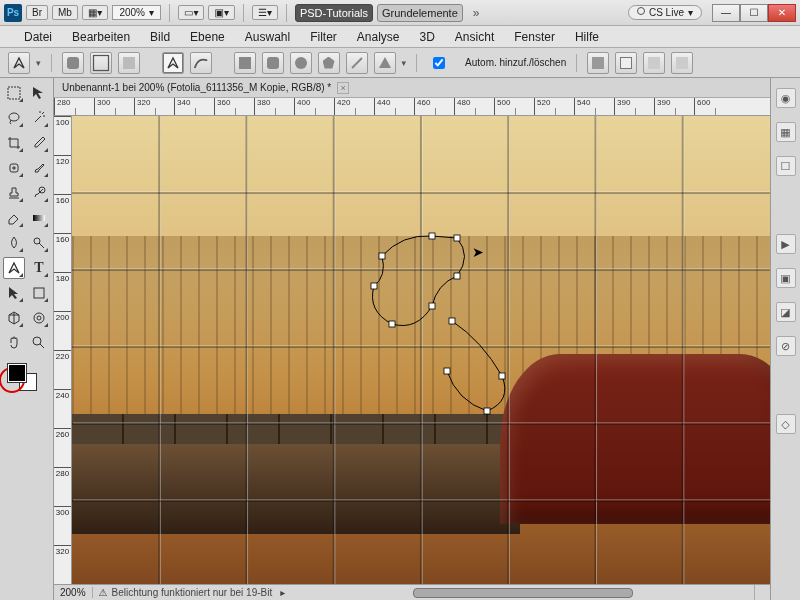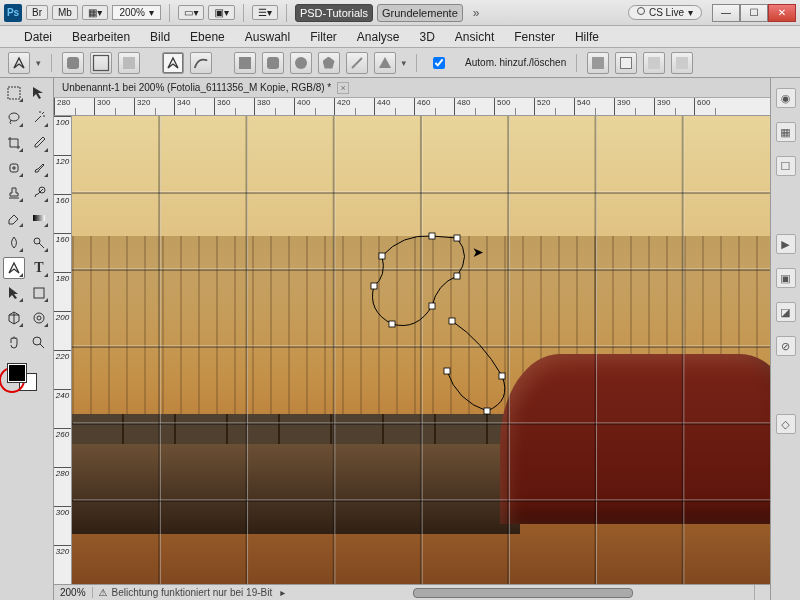--- a/index.html
+++ b/index.html
@@ -38,21 +38,21 @@
   .swatch-box{ grid-column:1/3; height:32px; position:relative; margin-top:4px;}
   .sw-fg{width:18px;height:18px;background:#000;border:1px solid #fff;outline:1px solid #333;position:absolute;left:5px;top:3px;z-index:2;}
   .sw-bg{width:18px;height:18px;background:#fff;border:1px solid #333;position:absolute;left:16px;top:12px;}
   .main { flex:1; display:flex; flex-direction:column; position:relative; background:#cfcfcf;}
   .doctab { height:20px; background:#d4d4d4; display:flex; align-items:center; padding:0 8px; font-size:10px; border-bottom:1px solid #aaa;}
   .doctab .x{margin-left:6px; color:#777; border:1px solid #aaa; width:12px;height:12px; display:flex;align-items:center;justify-content:center; font-size:9px;}
   .ruler-h{ height:18px; background:#eee; border-bottom:1px solid #999; display:flex; font-size:8px; color:#333; overflow:hidden;}
   .ruler-h .tick{ width:40px; border-left:1px solid #555; padding-left:2px; position:relative; flex-shrink:0;}
   .ruler-h .tick::after{content:"";position:absolute;left:20px;top:10px;width:1px;height:8px;background:#888;}
   .canvas-row{ flex:1; display:flex; overflow:hidden;}
-  .ruler-v{ width:18px; background:#eee; border-right:1px solid #999; display:flex; flex-direction:column; font-size:8px;font-style:italic;}
+  .ruler-v{ width:18px; background:#eee; border-right:1px solid #999; display:flex; flex-direction:column; font-size:8px;}
   .ruler-v .tick{ height:40px; border-top:1px solid #555; padding-top:1px; writing-mode:horizontal-tb; text-align:center;}
   .canvas{ flex:1; position:relative; overflow:hidden;}
   .image-bg{ width:100%; height:100%; background:linear-gradient(180deg, #e8d49a 0%, #dfc080 30%, #c9954a 55%, #b07030 75%, #804820 100%);}
   .trees{position:absolute;left:0;right:0;top:120px;height:180px; background:
     repeating-linear-gradient(90deg, rgba(90,60,30,0.3) 0 2px, transparent 2px 18px),
     linear-gradient(rgba(160,120,60,0.5),transparent);}
   .train{position:absolute;right:-30px;bottom:60px;width:300px;height:170px;background:linear-gradient(#7a2418,#5a140a);border-radius:60px 60px 0 0 / 90px 90px 0 0; box-shadow:inset 6px 6px 20px rgba(255,200,150,0.2), inset -10px -10px 20px rgba(0,0,0,0.4);}
   .wagons{position:absolute;left:0;bottom:50px;right:250px;height:120px;background:linear-gradient(#806040,#302014);}
   .wagons::before{content:"";position:absolute;left:0;right:0;top:0;height:30px;background:repeating-linear-gradient(90deg,#504030 0 50px,#302010 50px 52px);}
   .puzzle{position:absolute;inset:0;}

